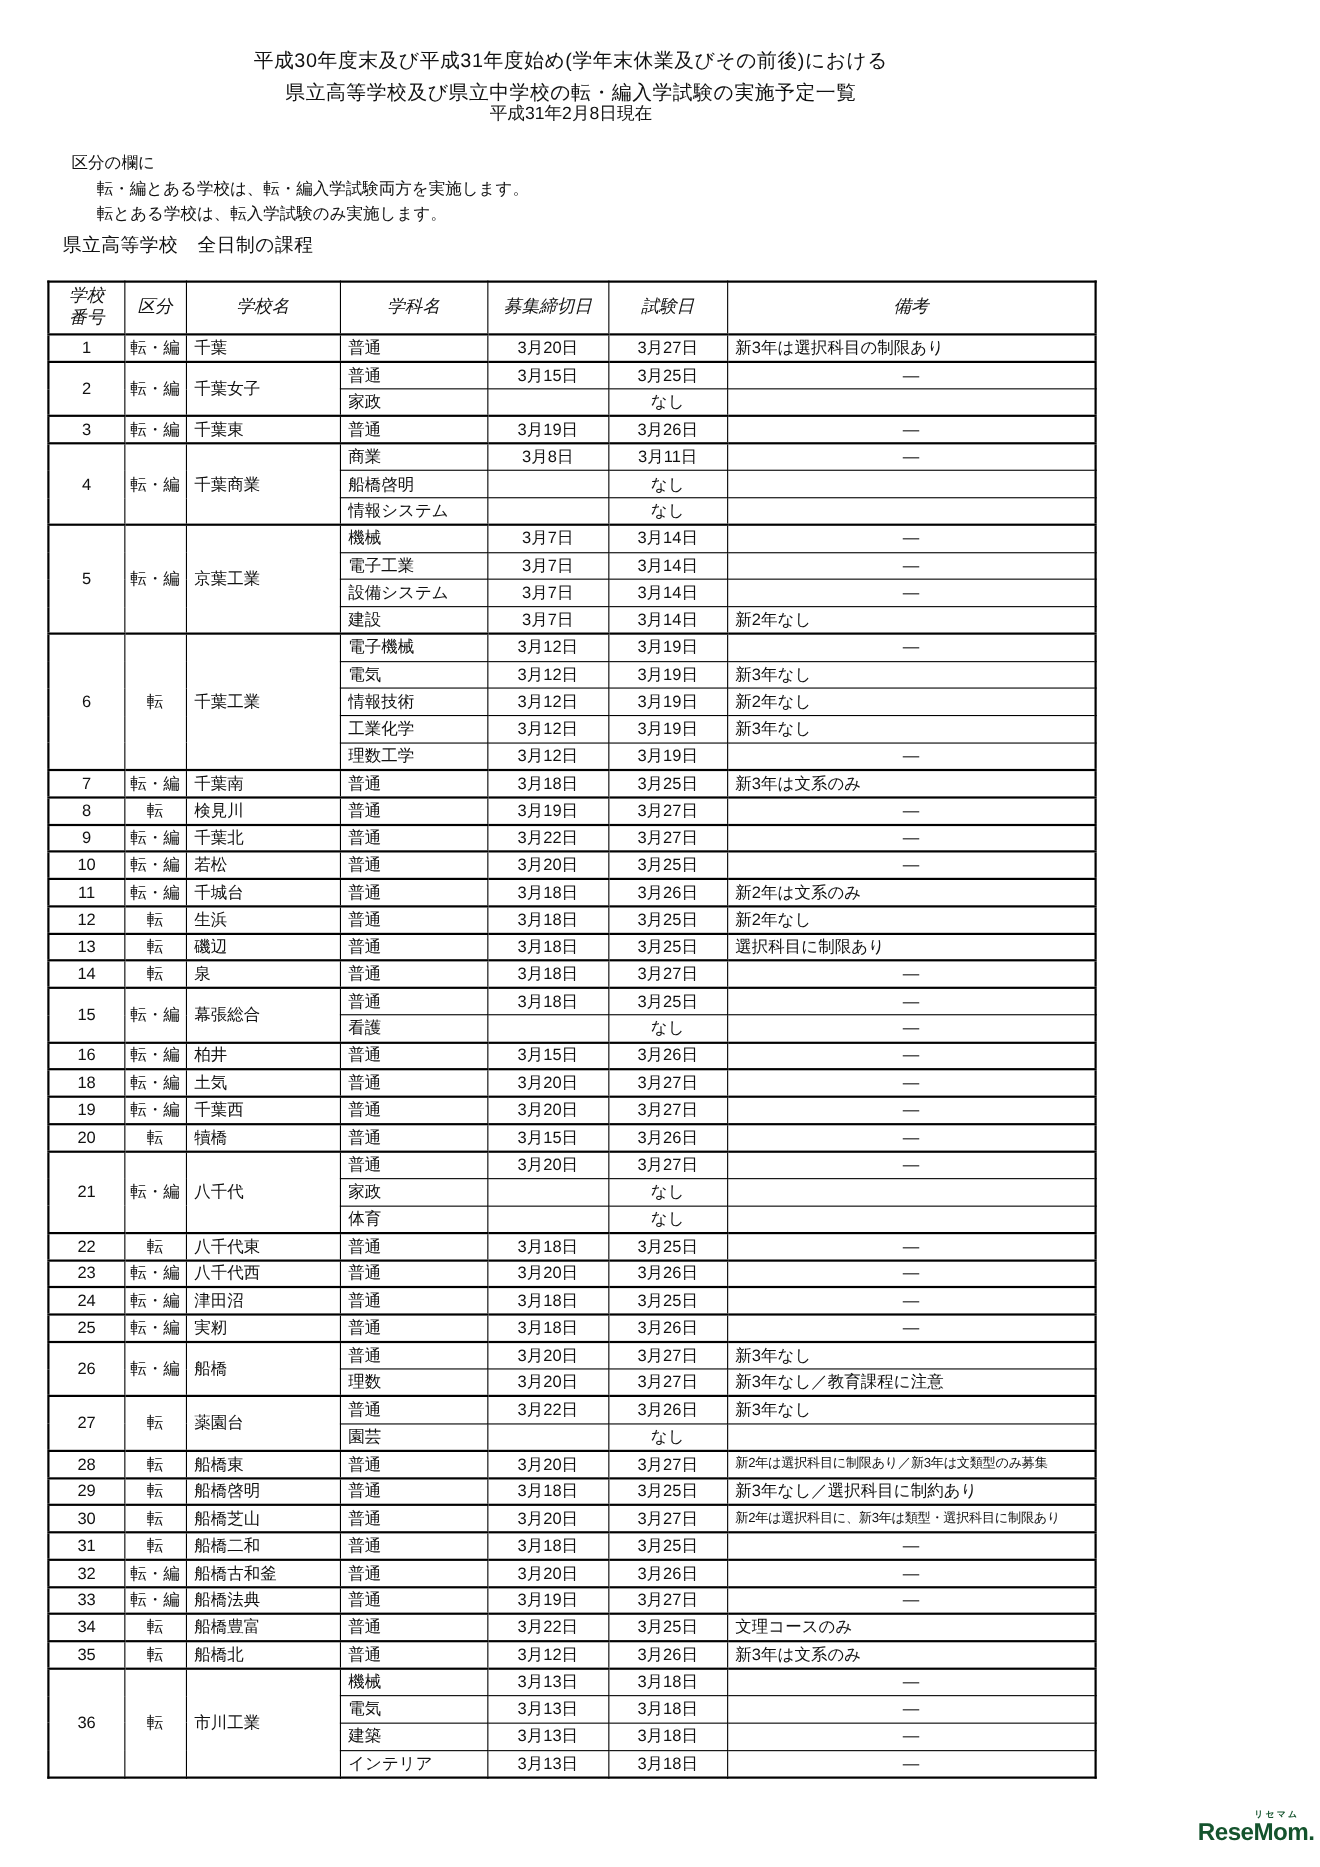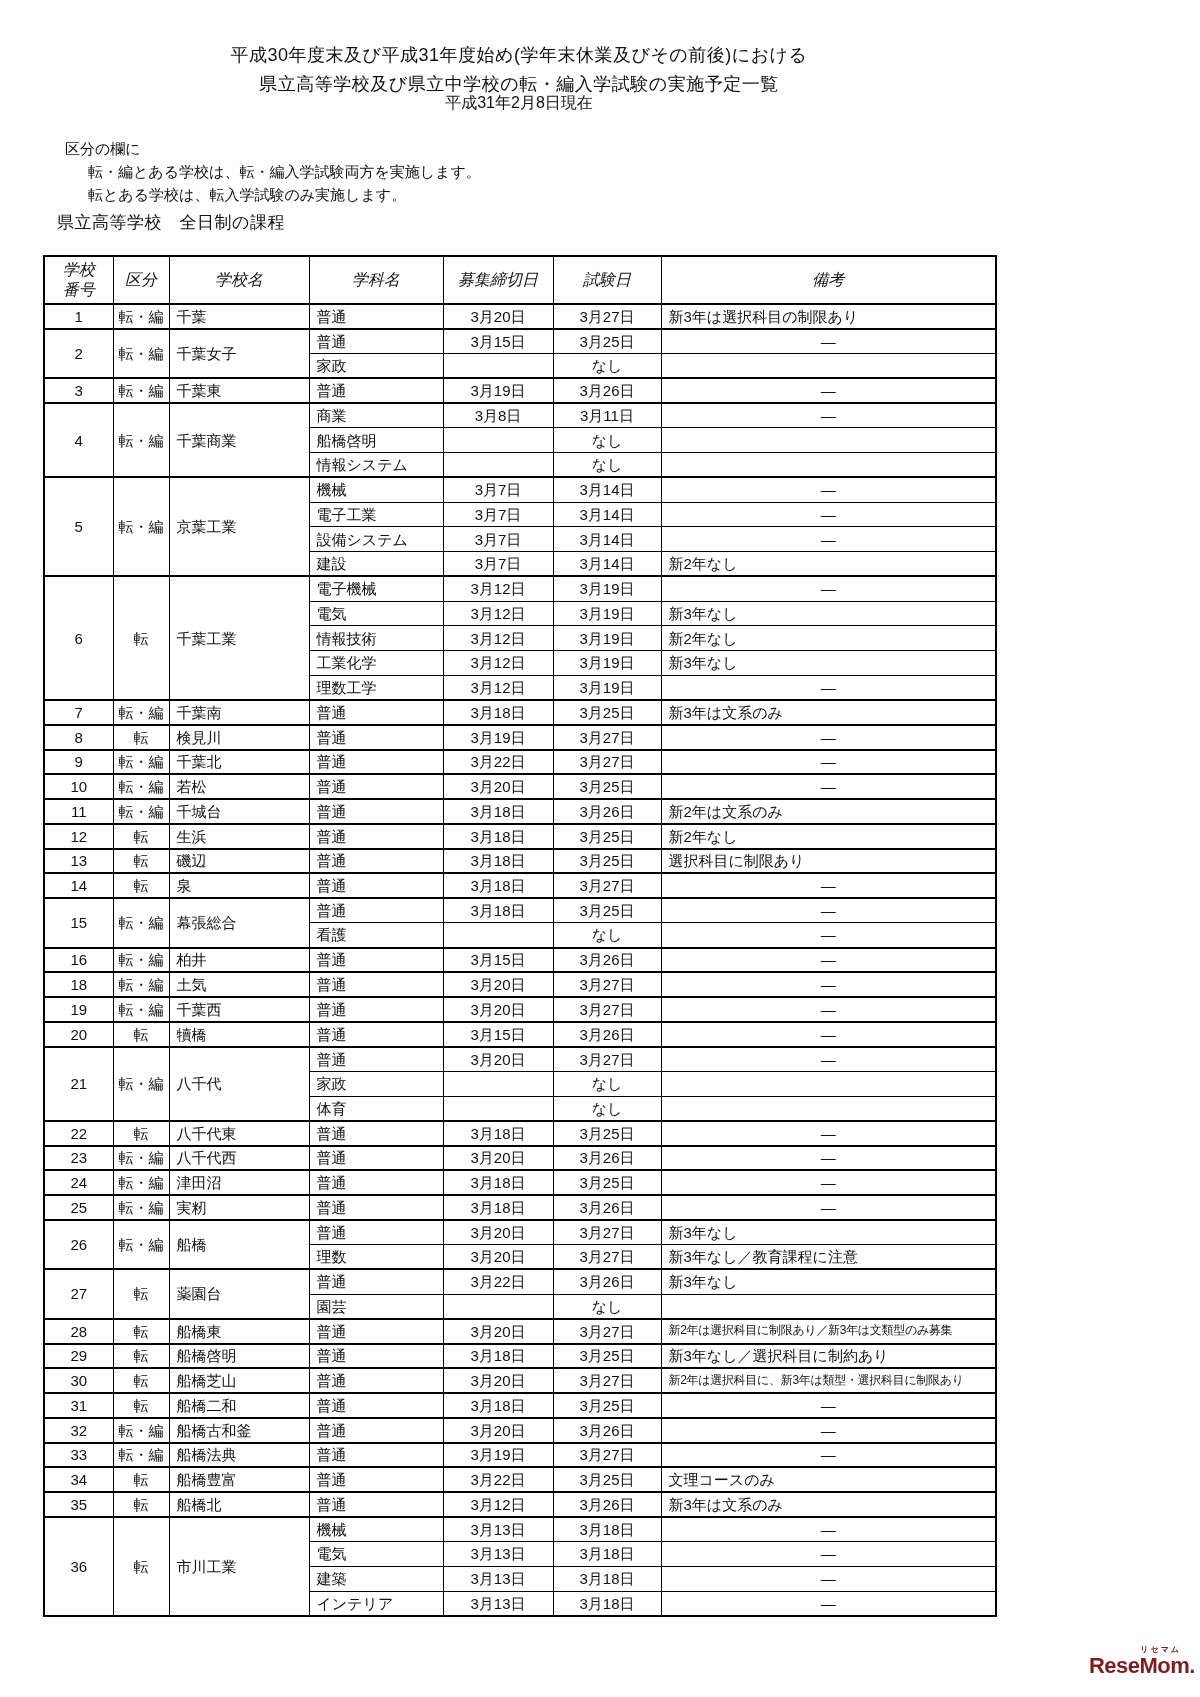--- a/index.html
+++ b/index.html
@@ -559,17 +559,17 @@
             <td class="left">インテリア</td>
             <td>3月13日</td>
             <td>3月18日</td>
             <td>―</td>
           </tr>
         </tbody>
     </table>
 
   </div>
 
-  <div class="logo" style="color: #7f1d1d;">
+  <div class="logo" style="color: #14532d;">
     <span class="ruby">リセマム</span>
     <span class="mark">ReseMom.</span>
   </div>
 </div>
 
 </body></html>

